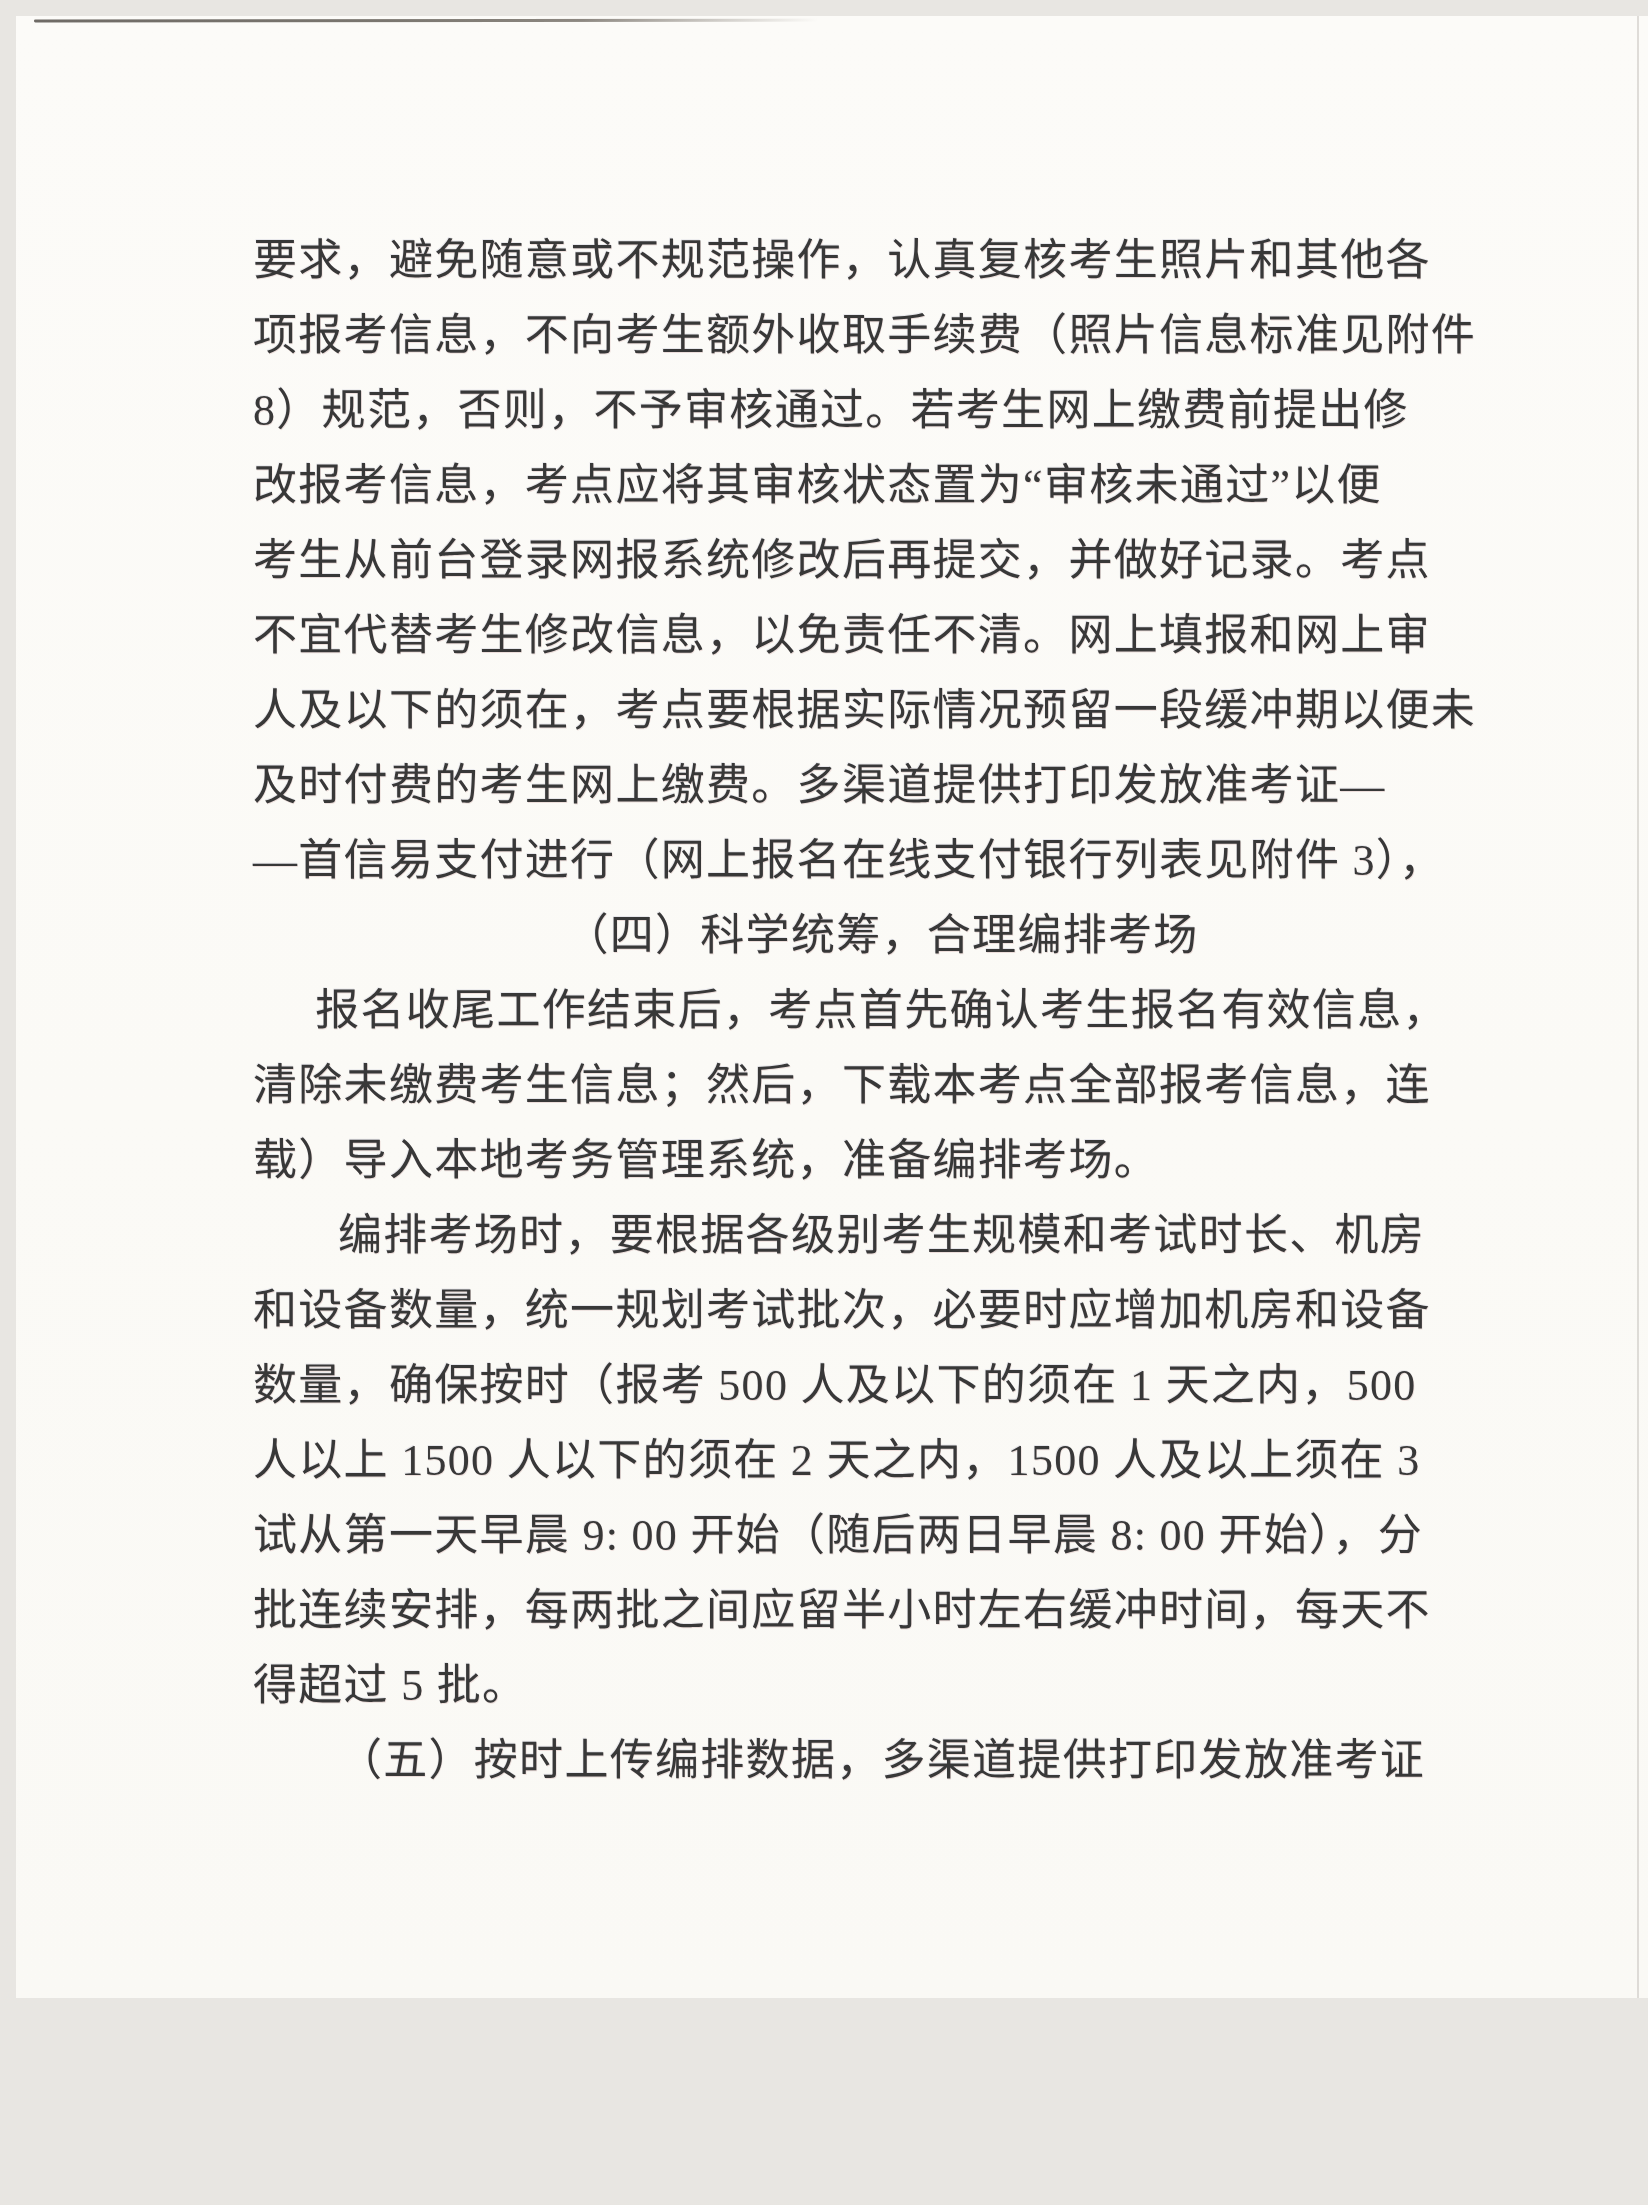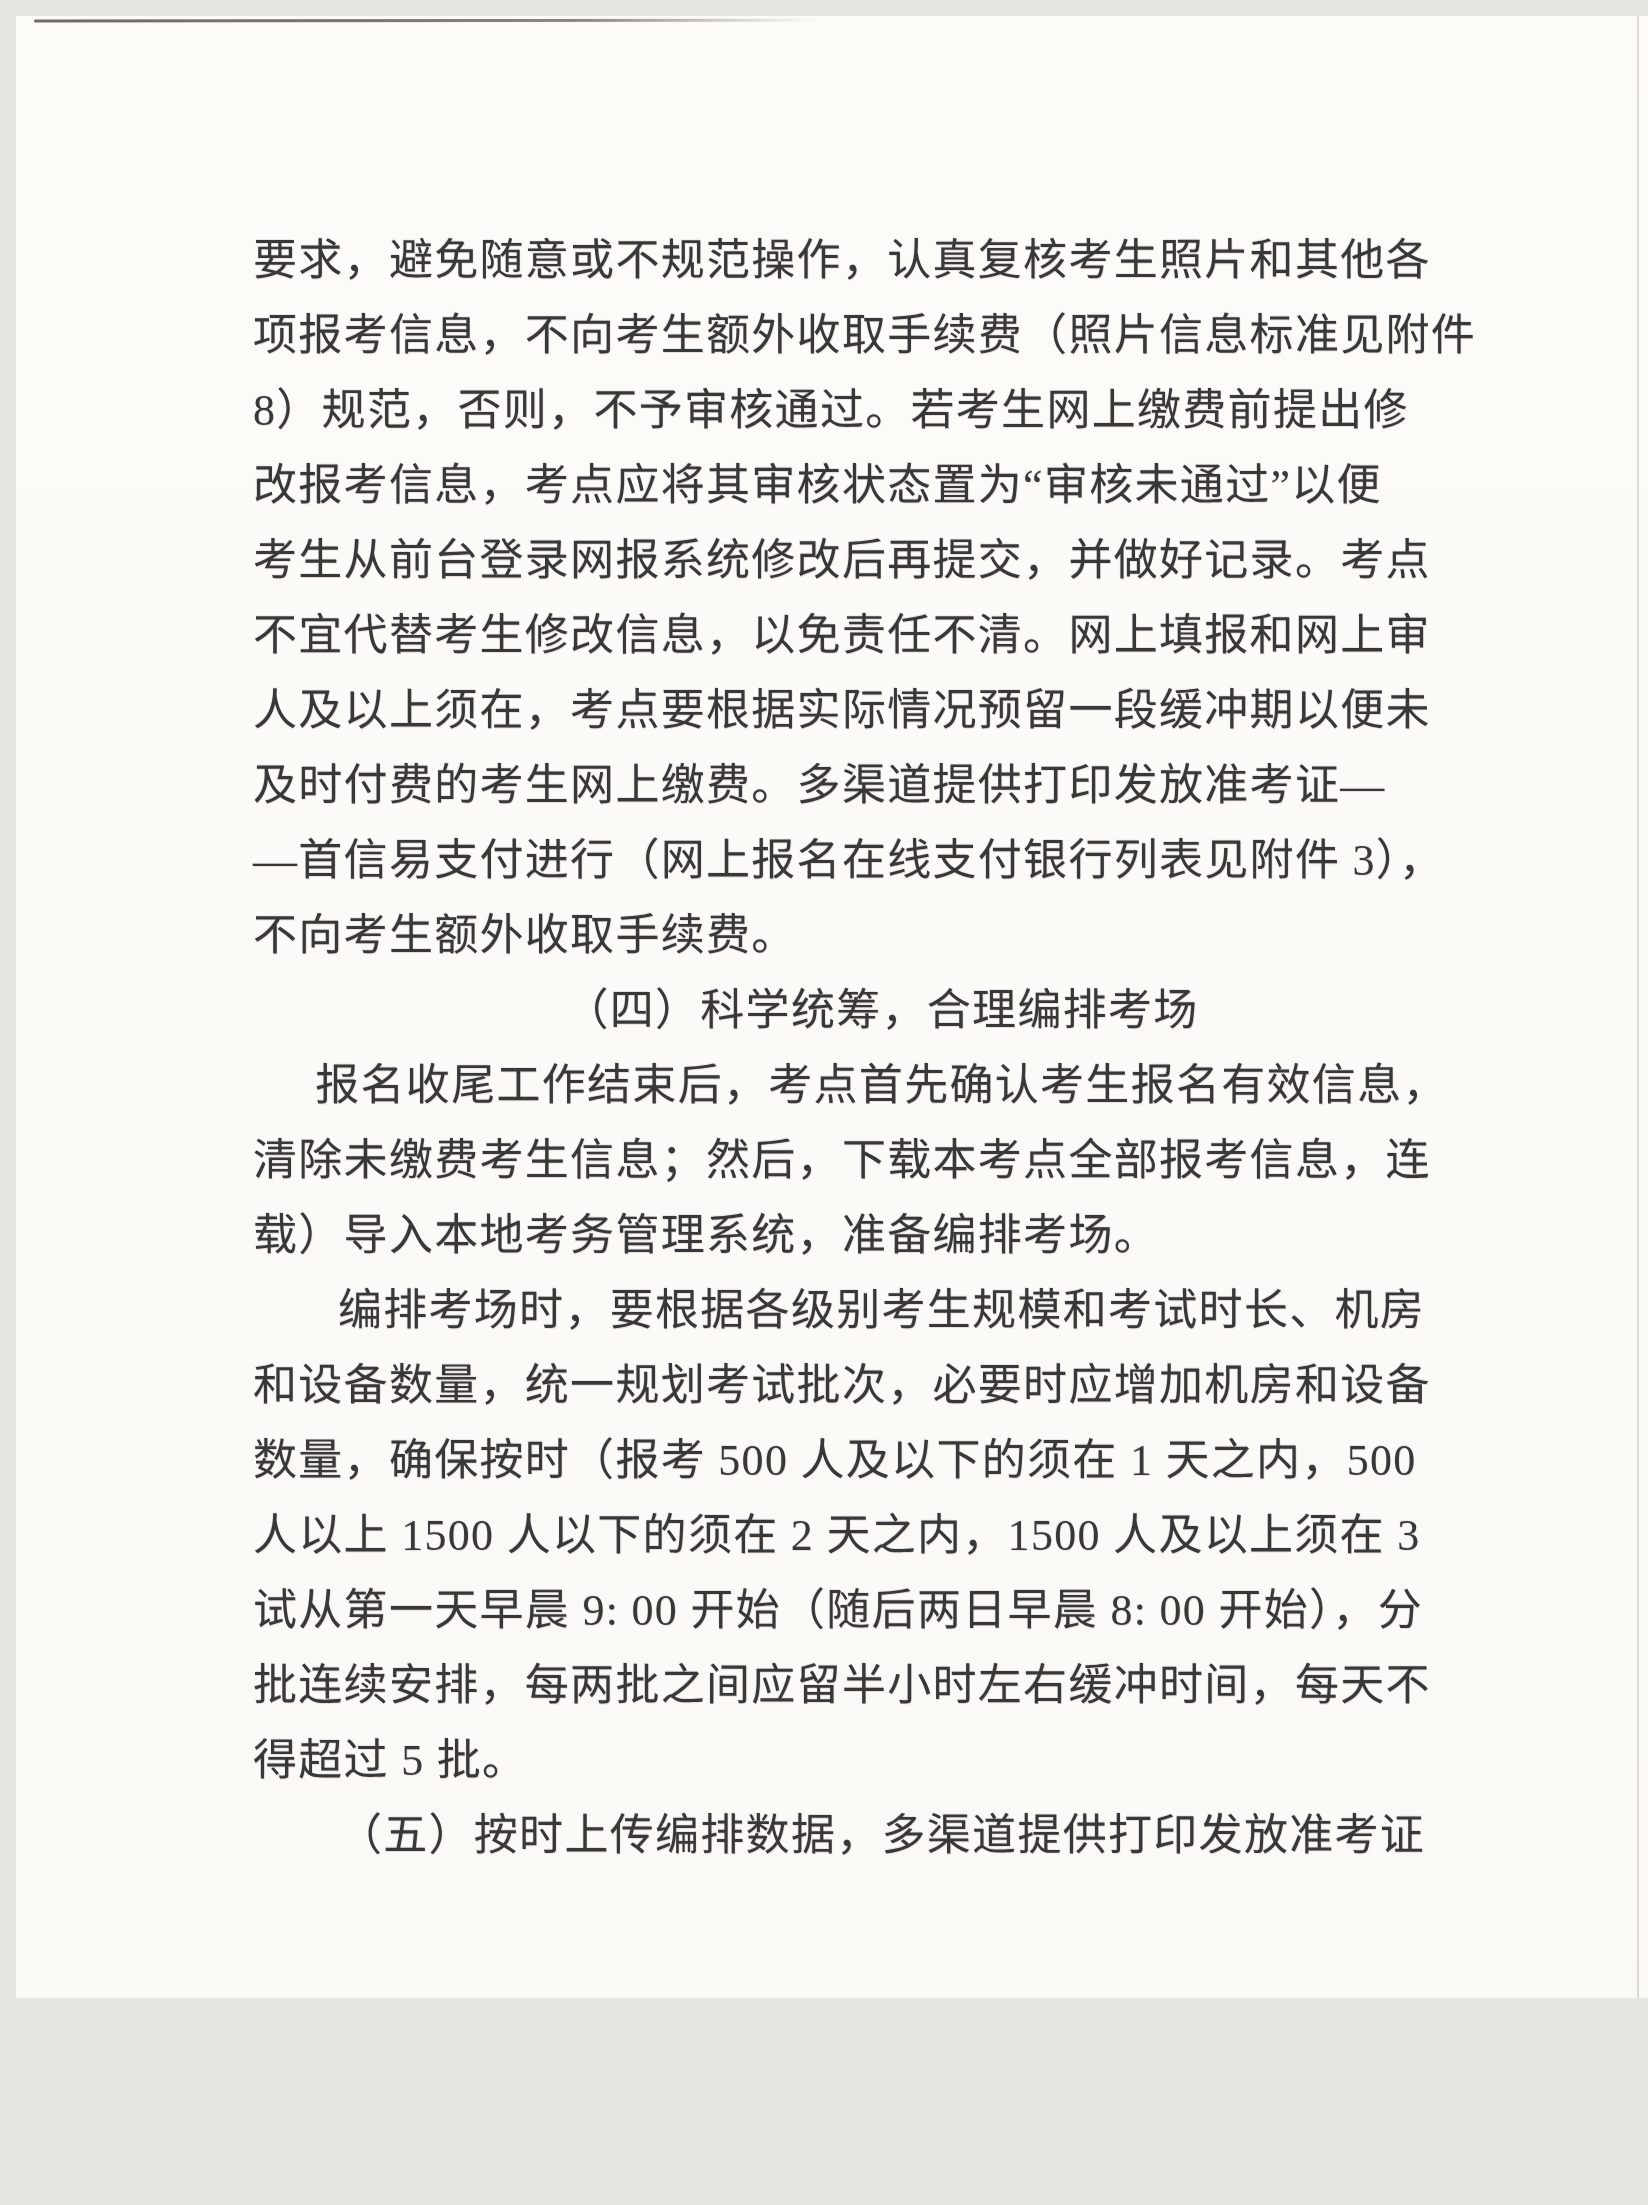--- a/index.html
+++ b/index.html
@@ -74,24 +74,23 @@
 <div class="page">
   <div class="scan-top-line"></div>
   <div class="scan-right-line"></div>
   <main class="text-block" id="text-block">
       <div class="line">要求，避免随意或不规范操作，认真复核考生照片和其他各</div>
       <div class="line">项报考信息，不向考生额外收取手续费（照片信息标准见附件</div>
       <div class="line">8）规范，否则，不予审核通过。若考生网上缴费前提出修</div>
       <div class="line">改报考信息，考点应将其审核状态置为“审核未通过”以便</div>
       <div class="line">考生从前台登录网报系统修改后再提交，并做好记录。考点</div>
       <div class="line">不宜代替考生修改信息，以免责任不清。网上填报和网上审</div>
-      <div class="line">人及以上须在，考点要根据实际情况预留一段缓冲期以便未</div>
+      <div class="line">人及以下的须在，考点要根据实际情况预留一段缓冲期以便未</div>
       <div class="line">及时付费的考生网上缴费。多渠道提供打印发放准考证—</div>
       <div class="line">—首信易支付进行（网上报名在线支付银行列表见附件 3），</div>
-      <div class="line">不向考生额外收取手续费。</div>
       <div class="line indent">（四）科学统筹，合理编排考场</div>
       <div class="line indent">报名收尾工作结束后，考点首先确认考生报名有效信息，</div>
       <div class="line">清除未缴费考生信息；然后，下载本考点全部报考信息，连</div>
       <div class="line">载）导入本地考务管理系统，准备编排考场。</div>
       <div class="line indent">编排考场时，要根据各级别考生规模和考试时长、机房</div>
       <div class="line">和设备数量，统一规划考试批次，必要时应增加机房和设备</div>
       <div class="line">数量，确保按时（报考 500 人及以下的须在 1 天之内，500</div>
       <div class="line">人以上 1500 人以下的须在 2 天之内，1500 人及以上须在 3</div>
       <div class="line">试从第一天早晨 9: 00 开始（随后两日早晨 8: 00 开始），分</div>
       <div class="line">批连续安排，每两批之间应留半小时左右缓冲时间，每天不</div>

